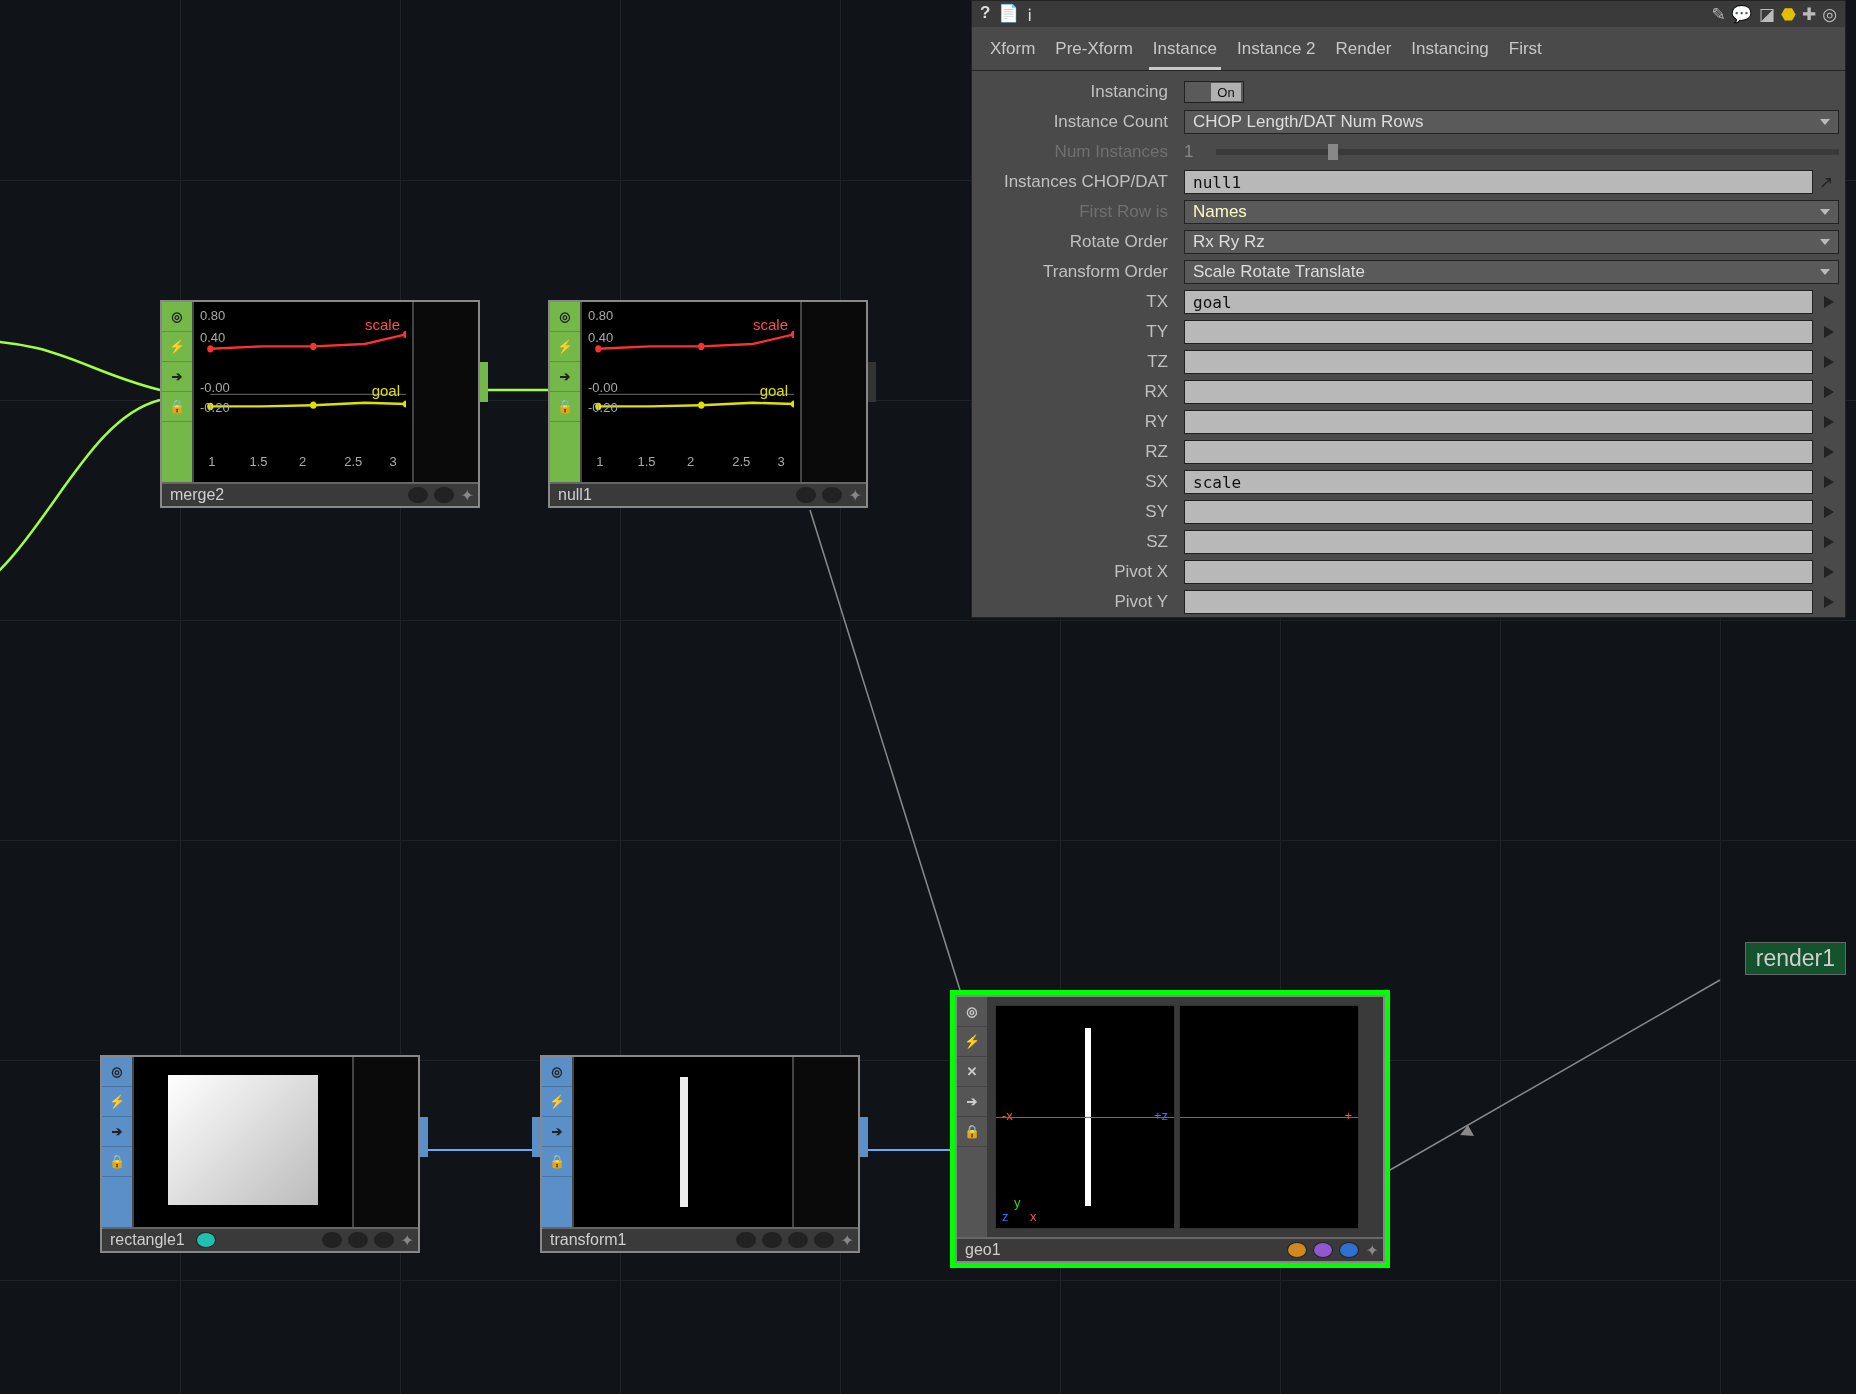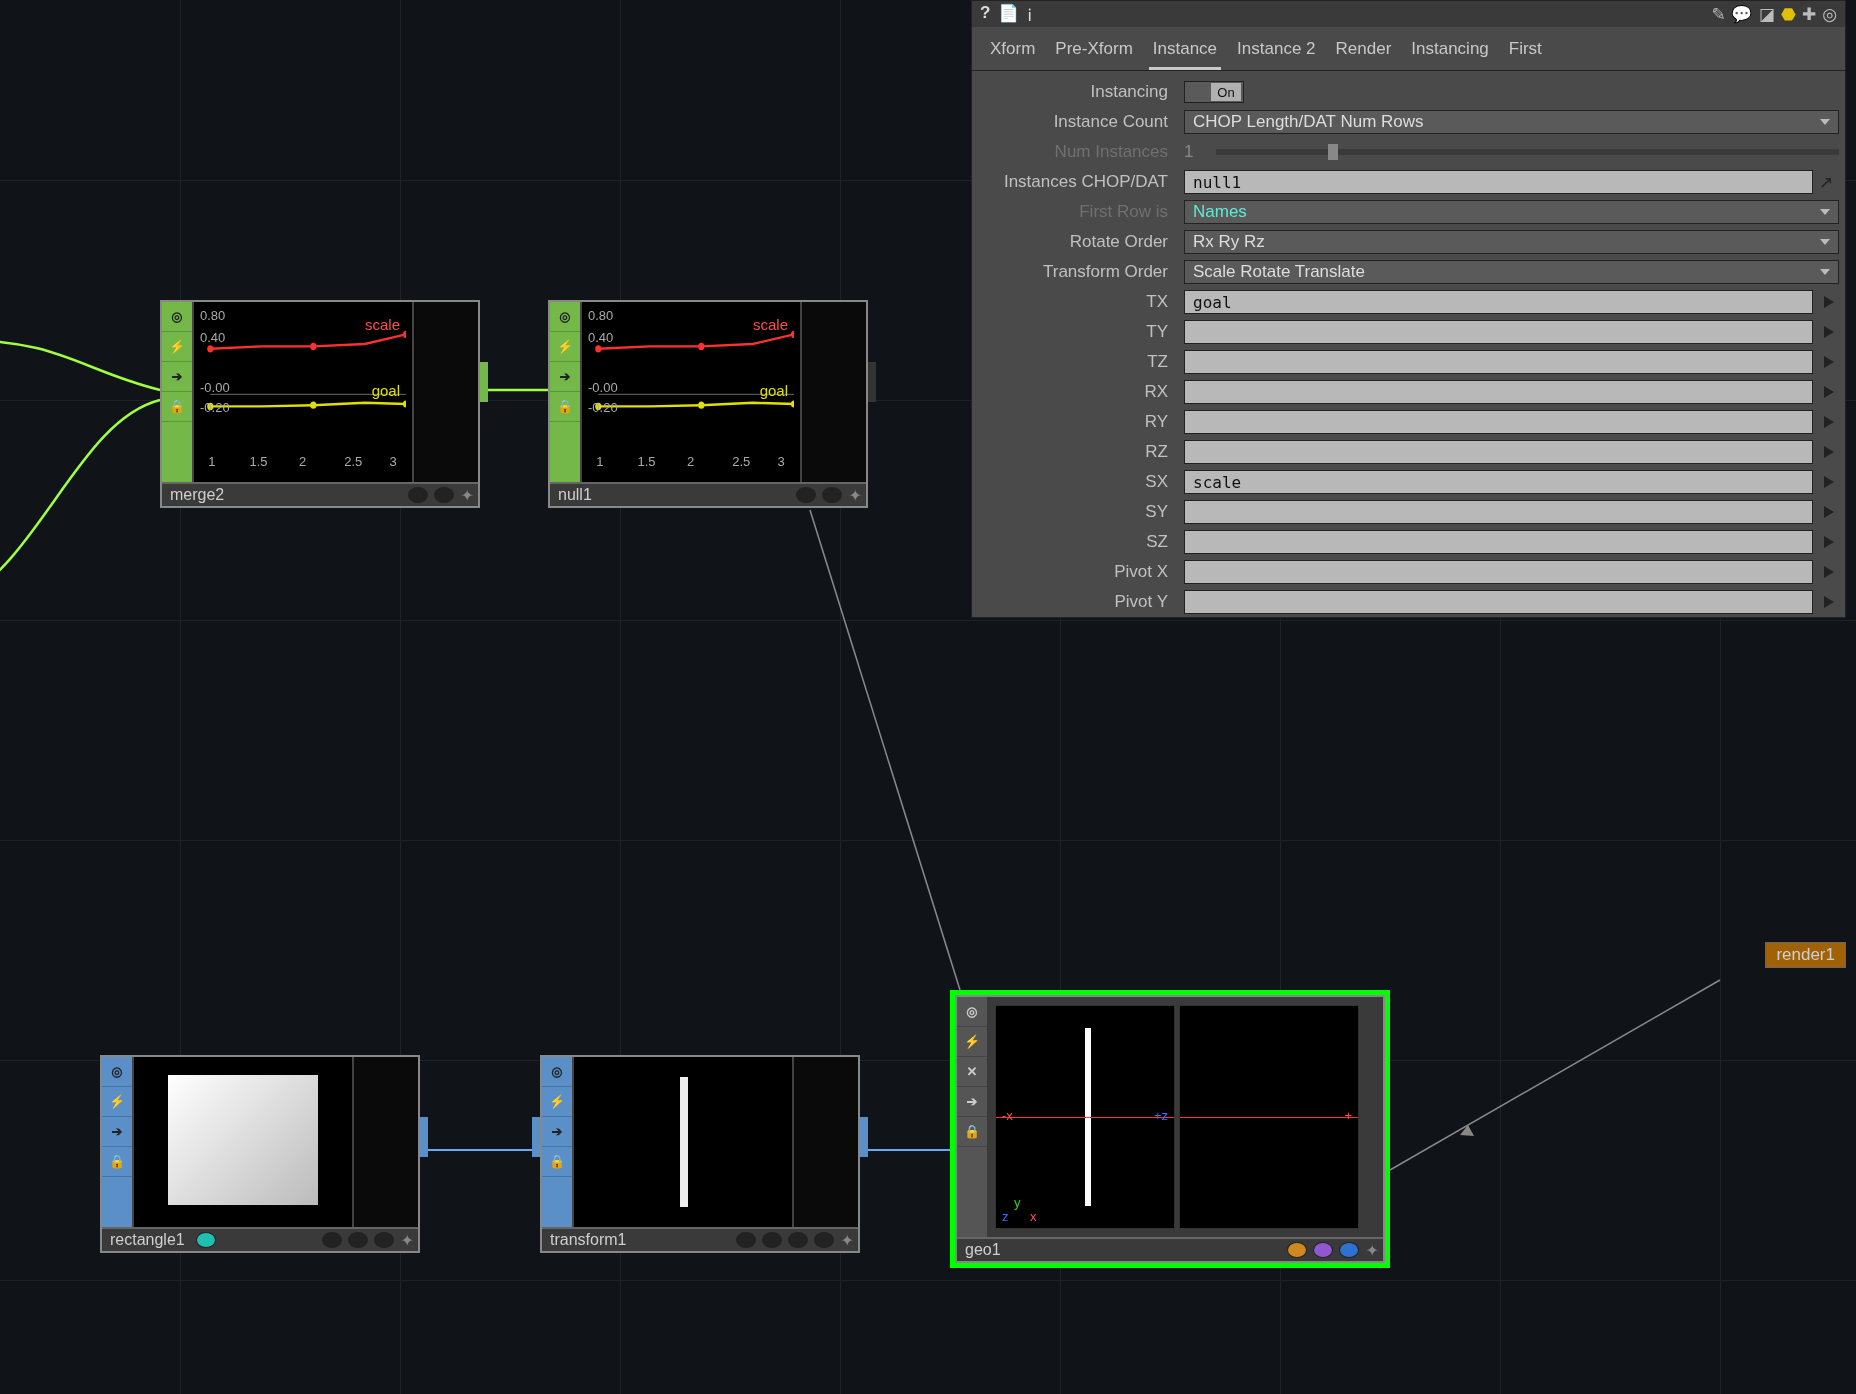--- a/index.html
+++ b/index.html
@@ -179,21 +179,21 @@
   flex: 1;
   background: #5a5a5a;
   color: #ddd;
   border: 1px solid #222;
   height: 24px;
   padding: 0 8px;
   display: flex;
   align-items: center;
   justify-content: space-between;
 }
-.pselect.disabled { color: #5eead4; }
+.pselect.disabled { color: #fef9c3; }
 .dropdown-arrow {
   width: 0; height: 0;
   border-left: 5px solid transparent;
   border-right: 5px solid transparent;
   border-top: 6px solid #bbb;
 }
 .toggle {
   width: 60px; height: 22px;
   background: #5a5a5a;
   border: 1px solid #222;
@@ -231,25 +231,25 @@
 }
 .slider-track {
   flex:1; height: 6px; background: #3a3a3a; position:relative;
   margin-left: 6px;
 }
 .slider-knob { position:absolute; left: 18%; top:-5px; width:10px; height:16px; background:#888; }
 .render-label {
   position: absolute;
   right: 10px;
   top: 942px;
-  background: #a16207;
+  background: #14532d;
   border: 1px solid #666;
   padding: 2px 10px;
   color: #cfcfcf;
-  font-size: 17px;
+  font-size: 23px;
   text-align: center;
 }
 
 .selected { outline: 5px solid #00ff00; }
 .geo-preview {
   display:flex; gap:4px; padding:8px; width:380px; height:240px;
 }
 .geo-sub { flex:1; background:#000; border:1px solid #333; position:relative; }
 
 svg.wire { position:absolute; overflow:visible; pointer-events:none; }

